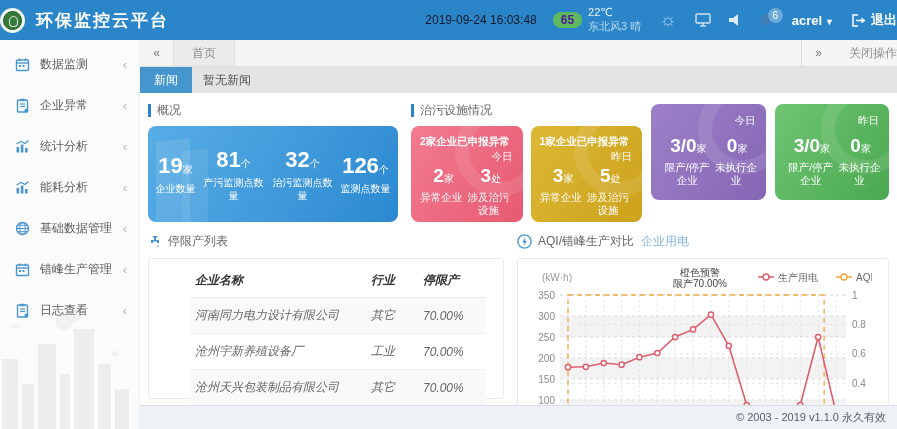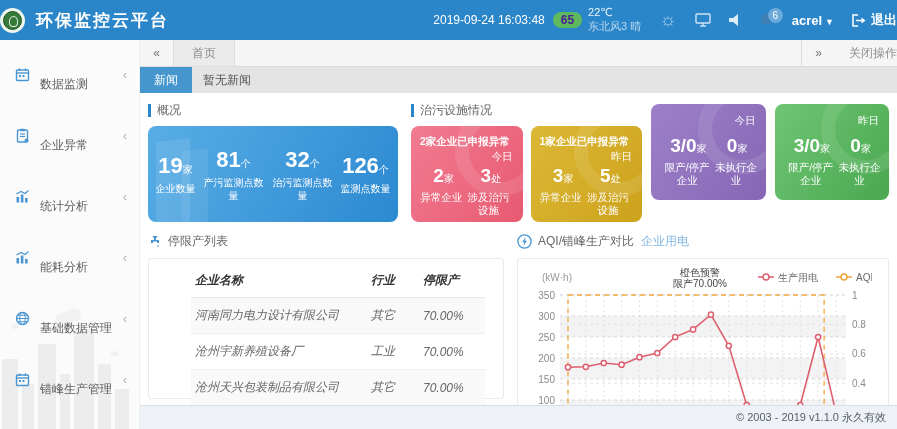--- a/index.html
+++ b/index.html
@@ -10,21 +10,21 @@
   .header { position:absolute; top:0; left:0; width:897px; height:40px; background:#2b86c9;
             display:flex; align-items:center; padding:0 0; color:#fff; }
   .logo { width:25px; height:25px; border-radius:50%; background:#eef6ee; display:flex;
           align-items:center; justify-content:center; flex:none; }
   .logo-inner { width:19px; height:19px; border-radius:50%; background:#357a38;
                 border:1.5px solid #1d5420; position:relative; }
   .logo-inner::after{ content:""; position:absolute; left:5px; top:4px; width:7px; height:9px;
                 border:1px solid rgba(255,255,255,.85); border-radius:50% 50% 40% 40%; }
   .app-title { font-size:17px; font-weight:bold; margin-left:11px; letter-spacing:2px; }
   .hd-spacer { flex:1; }
-  .datetime { font-size:12px; color:#ffffff; margin-right:8px; }
+  .datetime { font-size:12px; color:#0f172a; margin-right:16px; }
   .weather { display:flex; align-items:center; margin-right:10px; }
   .aqi-badge { background:#5eb95e; color:#4c1d95; font-size:12px; font-weight:bold;
                border-radius:9px; padding:1px 8px; margin-right:6px; }
   .weather-col { font-size:11px; line-height:1.25; }
   .weather-col .temp { color:#eaf4fc; }
   .weather-col .wind { color:#b9d8ef; }
   .sun-ic { font-size:19px; color:#9ec8e8; margin:0 18px 0 8px; }
   .hd-ic { margin-right:18px; display:flex; align-items:center; cursor:pointer; }
   .hd-ic svg { display:block; }
   .bell-wrap { position:relative; margin-right:20px; cursor:pointer; }
@@ -36,21 +36,21 @@
   .logout { display:flex; align-items:center; font-size:13px; font-weight:bold; cursor:pointer; }
   .logout svg { margin-right:5px; }
 
   
   .sidebar { position:absolute; top:40px; left:0; width:140px; bottom:0; background:#fbfbfb;
              border-right:1px solid #f0f0f0; }
   .menu { padding-top:4px; position:relative; z-index:2; }
   .menu-item { display:flex; align-items:center; padding:12px 12px 12px 15px; font-size:12px;
                color:#5c5c5c; cursor:pointer; }
   .menu-item .mi-ic { width:16px; margin-right:9px; color:#4a96d2; display:flex; }
-  .menu-item .mi-label { flex:1;margin-top:20px; }
+  .menu-item .mi-label { flex:1; }
   .menu-item .mi-chev { color:#b3b3b3; font-size:13px; }
   .skyline { position:absolute; bottom:0; left:0; z-index:1; }
 
   
   .main { position:absolute; top:40px; left:140px; right:0; bottom:0; background:#fff; overflow:hidden; }
   .tabbar { height:27px; background:#f5f5f5; border-bottom:1px solid #dcdcdc; display:flex;
             align-items:stretch; font-size:12px; color:#909090; }
   .tab-arrow { width:34px; display:flex; align-items:center; justify-content:center;
                border-right:1px solid #dcdcdc; cursor:pointer; font-size:12px; color:#777; }
   .tab-home { background:#ebebeb; border-right:1px solid #dcdcdc; padding:0 18px; display:flex;

